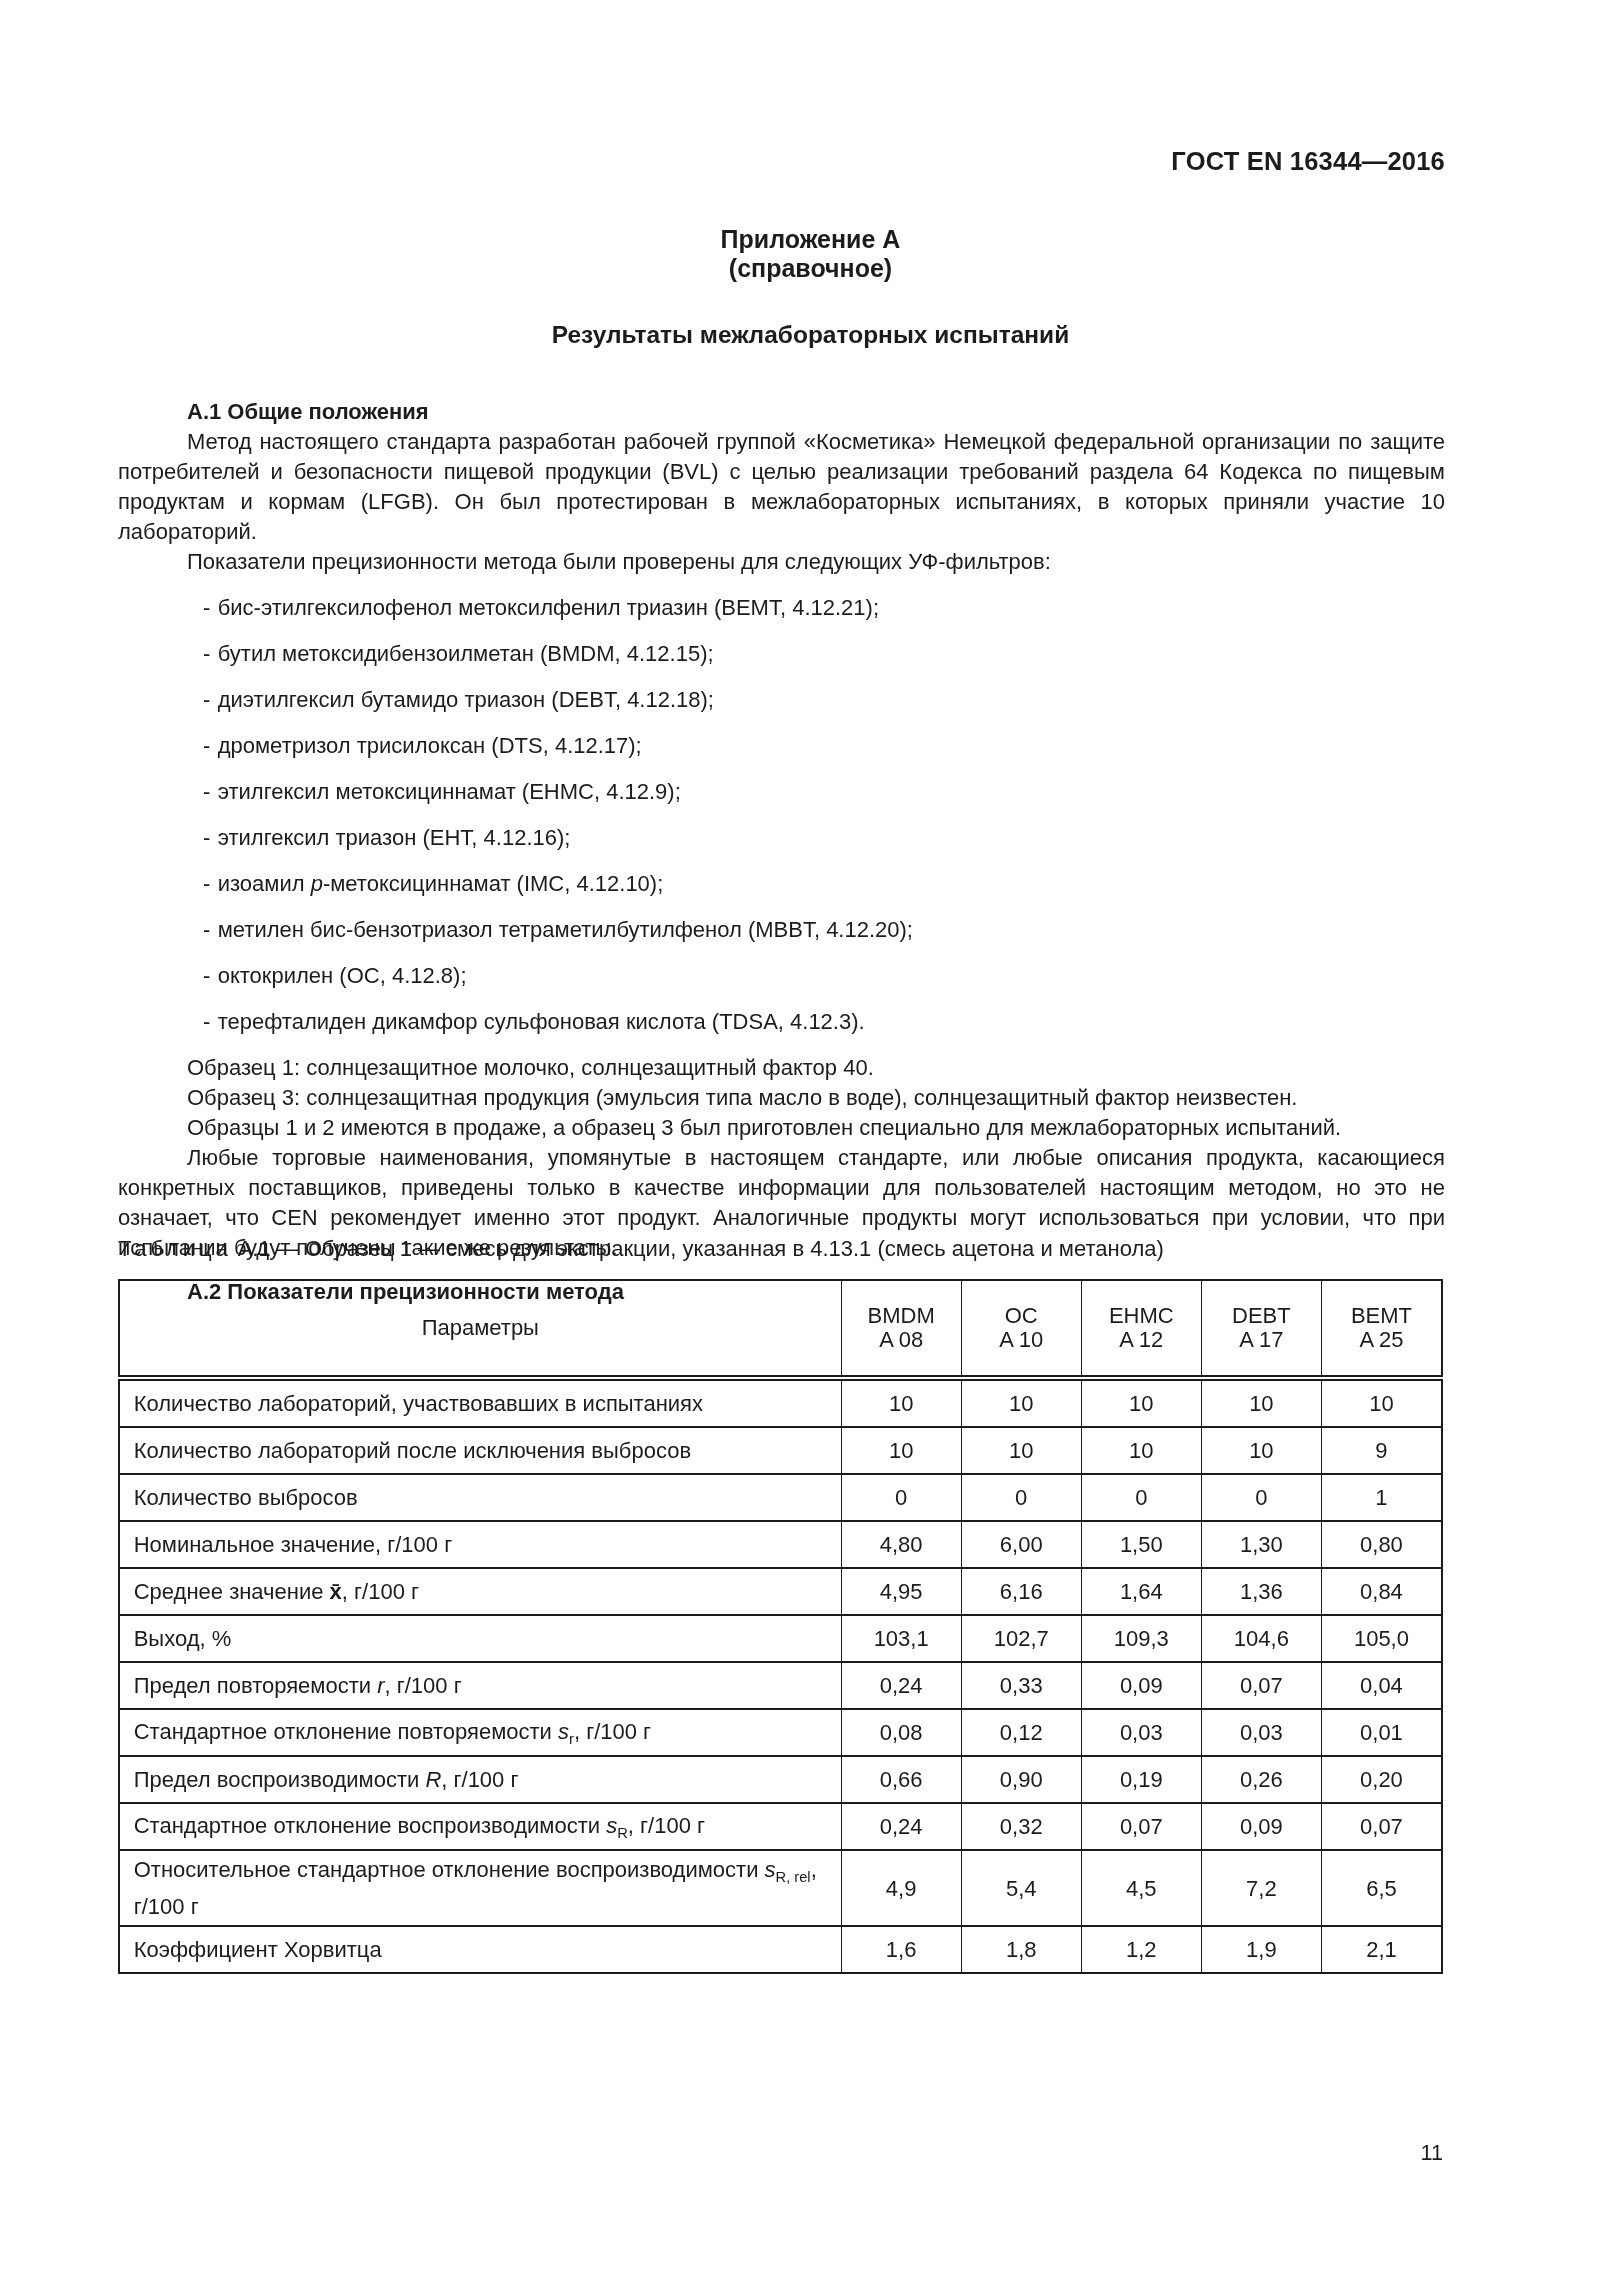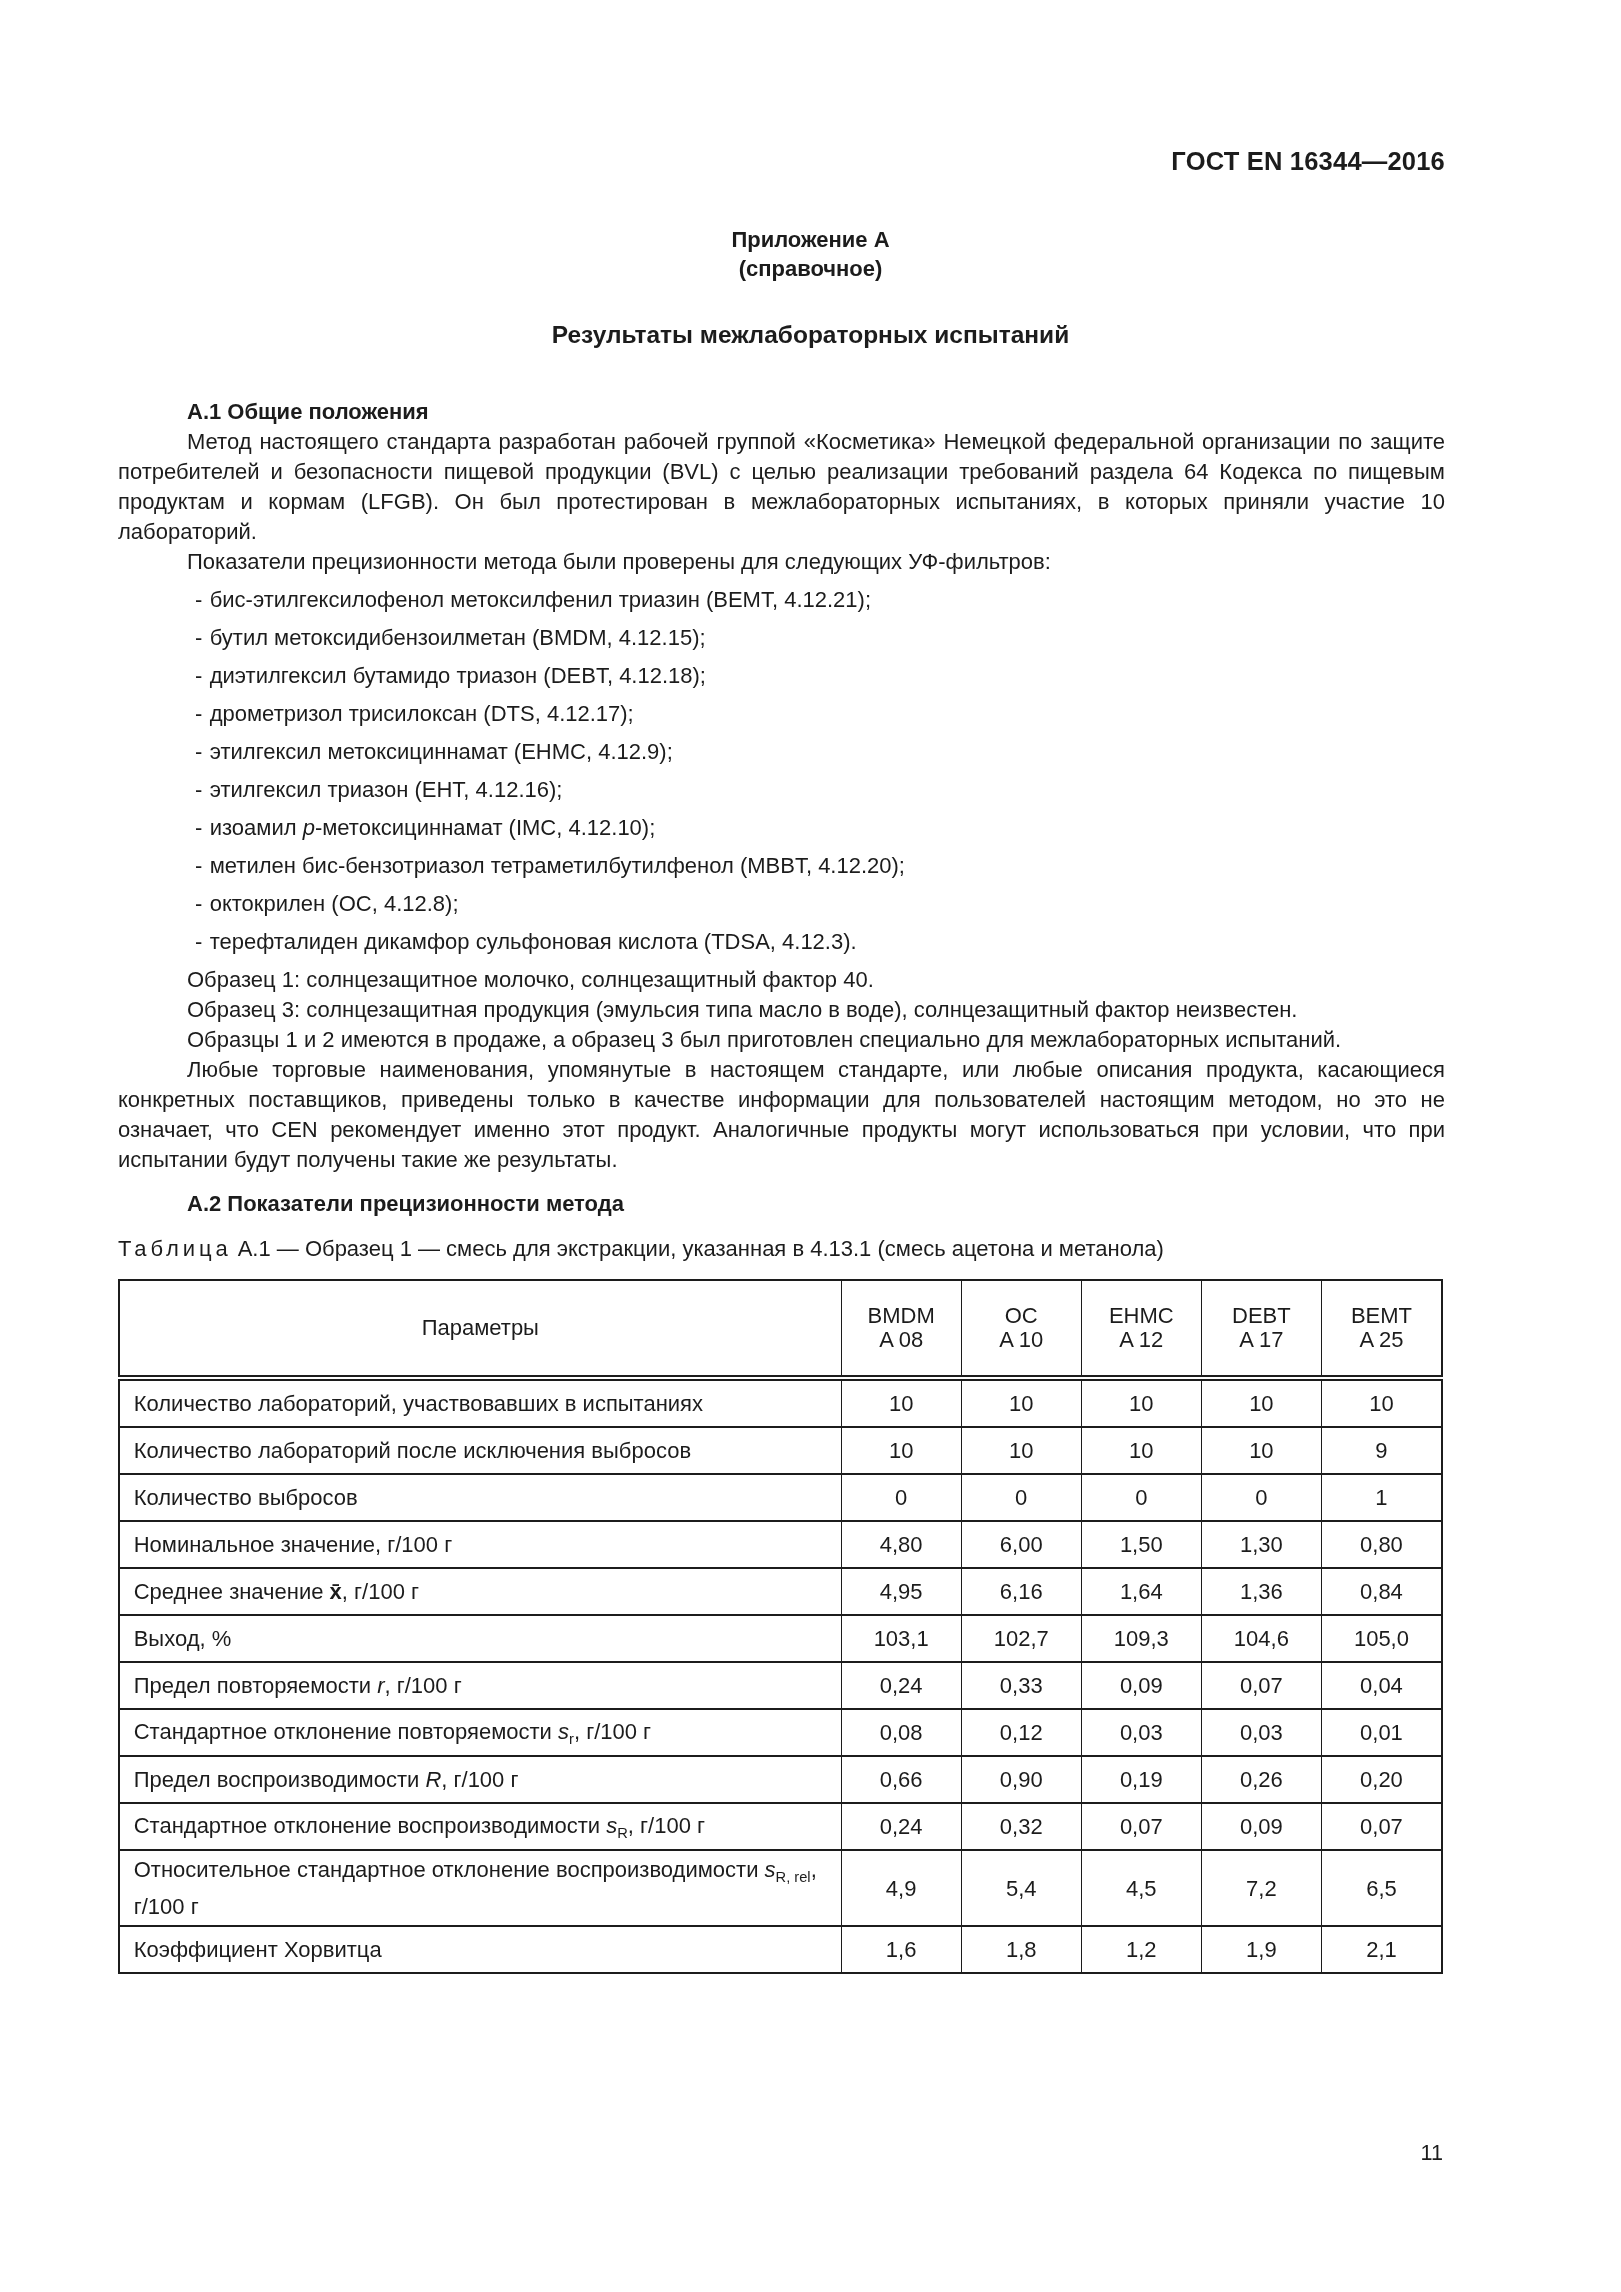--- a/index.html
+++ b/index.html
@@ -6,33 +6,33 @@
   body {
     width: 1621px; height: 2293px; position: relative; overflow: hidden;
     font-family: "Liberation Sans", sans-serif; color: #1c1c1c;
   }
   .std-code {
     position: absolute; top: 147px; right: 176px;
     font-size: 25.5px; font-weight: bold; letter-spacing: 0.2px;
   }
   .annex {
     position: absolute; top: 225px; left: 0; width: 1621px; text-align: center;
-    font-size: 22px; font-weight: bold; line-height: 29px;
+    font-size: 25px; font-weight: bold; line-height: 29px;
   }
   .annex-title {
     position: absolute; top: 321px; left: 0; width: 1621px; text-align: center;
     font-size: 24.5px; font-weight: bold;
   }
   .content {
     position: absolute; top: 397px; left: 118px; width: 1327px;
     font-size: 22px; line-height: 30px; text-align: justify;
   }
   .h2 { font-weight: bold; padding-left: 69px; margin: 0 0 0 0; }
   .para { text-indent: 69px; margin: 0; }
-  .li { padding-left: 69px; margin: 8px; white-space: nowrap; }
+  .li { padding-left: 69px; margin: 16px; white-space: nowrap; }
   .li .dash { display: inline-block; width: 14.7px; }
   .sec2 { margin-top: 13.7px; }
   .table-caption {
     position: absolute; top: 1236px; left: 118px;
     font-size: 22px; white-space: nowrap;
   }
   .spaced { letter-spacing: 3.9px; }
   table.prec {
     position: absolute; top: 1279px; left: 118px; width: 1325px;
     border-collapse: collapse; font-size: 22px;

